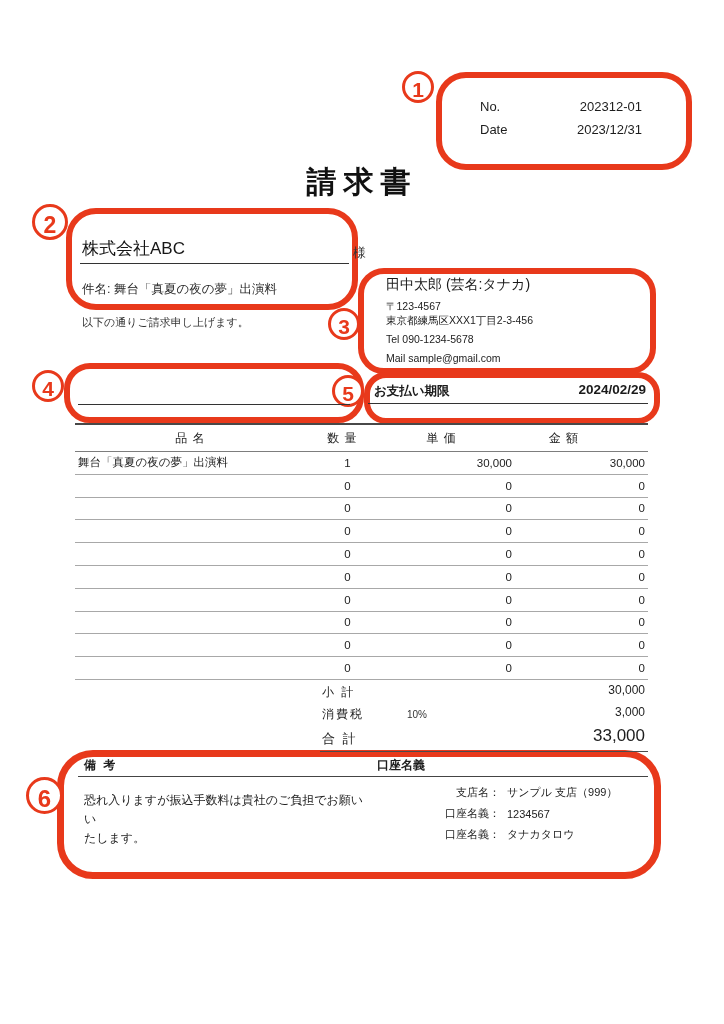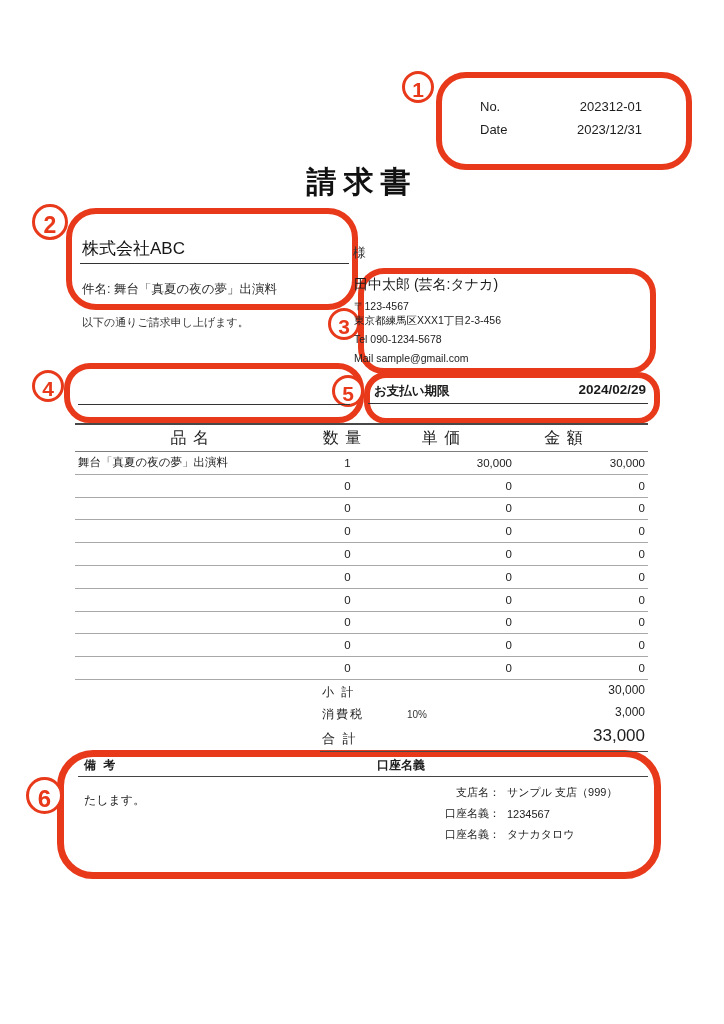--- a/index.html
+++ b/index.html
@@ -33,37 +33,37 @@
   
   .title{position:absolute;left:0;right:0;top:162px;margin:0;text-align:center;
     font-size:30px;font-weight:bold;letter-spacing:7px;color:#111;}
   
   .company{position:absolute;left:82px;top:237px;font-size:17px;color:#161616;}
   .company-line{position:absolute;left:80px;top:263px;width:269px;border-bottom:1.5px solid #333;}
   .honorific{position:absolute;left:353px;top:244px;font-size:13px;color:#333;}
   .subject{position:absolute;left:82px;top:281px;font-size:12.5px;font-weight:500;color:#2a2a2a;}
   .greeting{position:absolute;left:82px;top:315px;font-size:11px;color:#333;}
   
-  .sender{position:absolute;left:354px;top:276px;color:#222;}
+  .sender{position:absolute;left:386px;top:276px;color:#222;}
   .sender .s-name{font-size:14px;margin-bottom:5px;color:#1a1a1a;}
   .sender .s-line{font-size:10.5px;line-height:14px;}
   .sender .s-gap{margin-top:5px;}
   
   .amount{position:absolute;left:80px;top:373px;width:250px;text-align:right;
     font-size:23px;color:#111;letter-spacing:0.5px;}
   .amount-line{position:absolute;left:78px;top:404px;width:272px;border-bottom:1.5px solid #333;}
   
   .due-label{position:absolute;left:374px;top:383px;font-size:12.5px;font-weight:bold;color:#1a1a1a;}
   .due-value{position:absolute;left:500px;top:382px;width:146px;text-align:right;
     font-size:13.5px;font-weight:bold;color:#1a1a1a;}
   .due-line{position:absolute;left:368px;top:403px;width:280px;border-bottom:1.5px solid #333;}
   
   .table{position:absolute;left:75px;top:423px;width:573px;border-top:2.5px solid #484848;}
   .t-head{display:flex;height:26px;align-items:center;border-bottom:1px solid #7d7d7d;
-    font-size:16px;color:#1d1d1d;}
+    font-size:12px;color:#1d1d1d;}
   .t-head .c{text-align:center;letter-spacing:1px;}
   .t-row{display:flex;height:22.8px;align-items:center;border-bottom:1px solid #a8a8a8;
     font-size:11.5px;color:#222;box-sizing:border-box;}
   .c1{width:235px;} .c2{width:75px;text-align:center;}
   .c3{width:127px;text-align:right;} .c4{width:136px;text-align:right;padding-right:3px;box-sizing:border-box;}
   .t-head .c3{text-align:center;padding-right:10px;}
   .t-head .c4{text-align:center;padding-right:34px;}
   .t-row .c1{text-align:left;padding-left:3px;box-sizing:border-box;}
   
   .s-row{position:relative;height:22px;}
@@ -218,20 +218,21 @@
       <span class="s-label">合 計</span>
       <span class="s-val">33,000</span>
       <span class="total-line"></span>
     </div>
   </div>
 
   <div class="f-notes-label">備 考</div>
   <div class="f-transfer-label">口座名義</div>
   <div class="f-line"></div>
   <div class="f-notes">
+    <span>恐れ入りますが振込手数料は貴社のご負担でお願いい</span>
     <span>たします。</span>
   </div>
   <div class="bank">
     <div class="bank-row">
       <span class="b-label">支店名：</span>
       <span class="b-value">サンプル 支店（999）</span>
     </div>
     <div class="bank-row">
       <span class="b-label">口座名義：</span>
       <span class="b-value">1234567</span>

